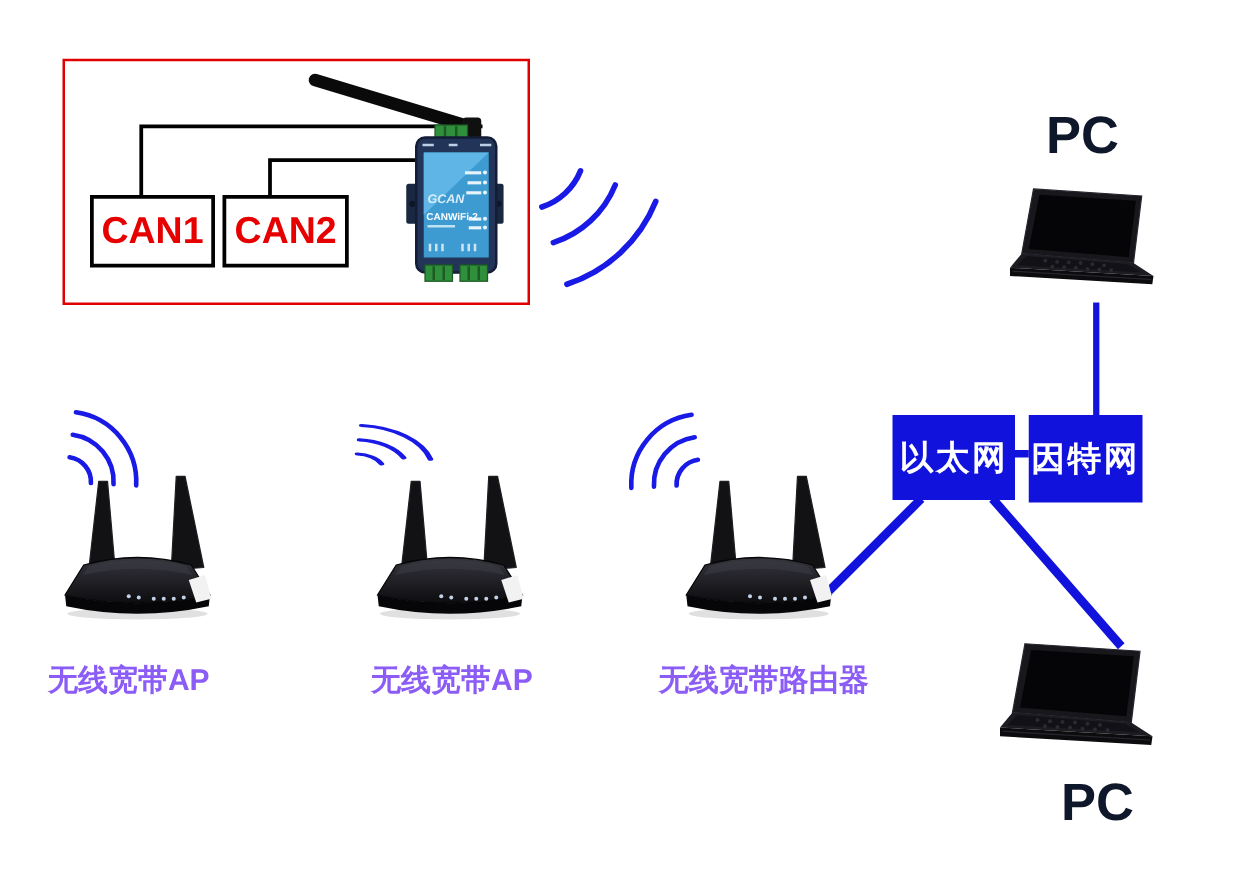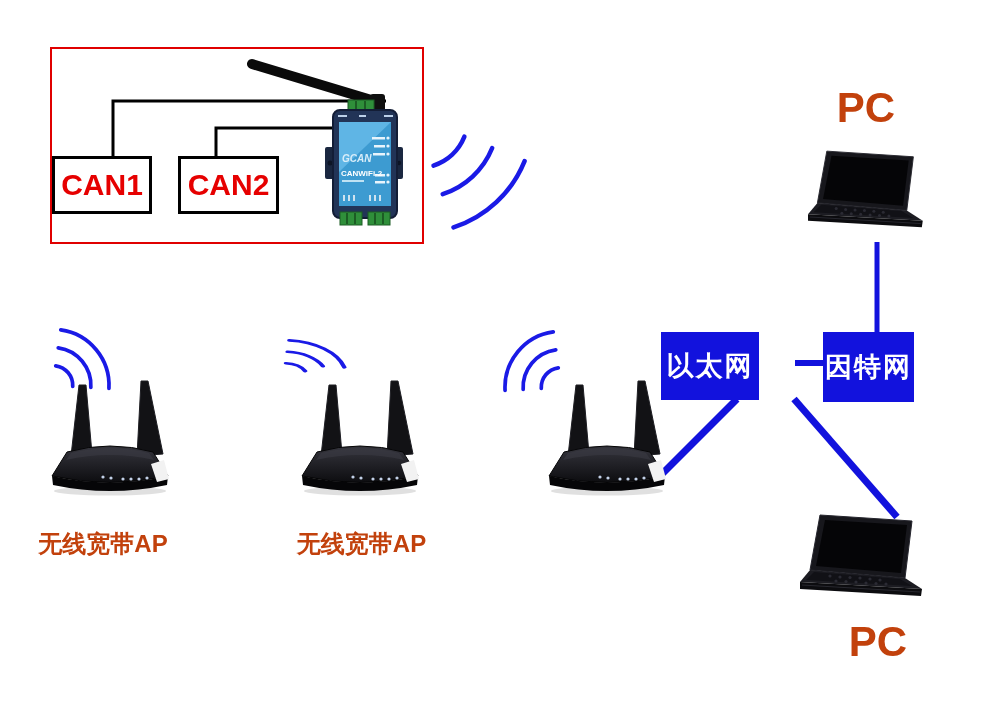--- a/index.html
+++ b/index.html
@@ -8,38 +8,38 @@
     font-family:"Liberation Sans","DejaVu Sans",sans-serif;
   }
   .abs{position:absolute;}
   
   #can-frame{left:50px;top:47px;width:370px;height:193px;border:2px solid #e00000;}
   
   .can-box{
     background:#ffffff;border:3px solid #000000;display:flex;align-items:center;justify-content:center;
     color:#e60000;font-weight:bold;font-size:30px;letter-spacing:0px;
   }
-  #can1-box{left:52px;top:156px;width:94px;height:52px;text-align:right;}
+  #can1-box{left:72px;top:156px;width:94px;height:52px;text-align:right;}
   #can2-box{left:178px;top:156px;width:95px;height:52px;justify-content:center;}
   
   .net-box{
     background:#1212dd;color:#ffffff;font-weight:bold;font-size:27px;letter-spacing:2px;
     display:flex;align-items:center;justify-content:center;
   }
-  #ethernet-box{left:661px;top:332px;width:98px;height:68px;}
+  #ethernet-box{left:714px;top:332px;width:98px;height:68px;}
   #internet-box{left:823px;top:332px;width:91px;height:70px;}
   
   .red-label{
-    color:#c2410c;font-weight:bold;font-size:24px;text-align:center;white-space:nowrap;
+    color:#8b5cf6;font-weight:bold;font-size:24px;text-align:center;white-space:nowrap;
   }
   #ap1-label{left:28px;top:528px;width:150px;}
   #ap2-label{left:294px;top:528px;width:135px;}
   #router-label{left:526px;top:528px;width:170px;}
   .pc-label{
-    color:#c2410c;font-weight:bold;font-size:42px;text-align:center;width:80px;
+    color:#0f172a;font-weight:bold;font-size:42px;text-align:center;width:80px;
   }
   #pc-top-label{left:826px;top:84px;}
   #pc-bottom-label{left:838px;top:618px;}
   svg{display:block;}
   .wifi-arc{fill:none;stroke:#1a1ae6;stroke-width:4.5;stroke-linecap:round;}
 </style>
 </head>
 <body>
 
 <div id="stage">
@@ -216,20 +216,21 @@
         <circle cx="78" cy="101" r="1.6"></circle>
       <circle cx="86" cy="101" r="1.6"></circle>
         <circle cx="94" cy="101" r="1.6"></circle>
         <circle cx="102" cy="100" r="1.6"></circle>
     </g>
     <polygon points="106,86 119,82 124,101 112,104" fill="#f2f2f2"></polygon>
   </svg>
 
   <div id="ap1-label" class="abs red-label">无线宽带AP</div>
   <div id="ap2-label" class="abs red-label">无线宽带AP</div>
+  <div id="router-label" class="abs red-label">无线宽带路由器</div>
 
   <div id="ethernet-box" class="abs net-box">
     <span>以太网</span>
   </div>
   <div id="internet-box" class="abs net-box">
     <span>因特网</span>
   </div>
 
   <div id="pc-top-label" class="abs pc-label">PC</div>
   <svg class="abs" style="left:808px;top:148px;" width="127" height="90" viewBox="0 0 135 95">

